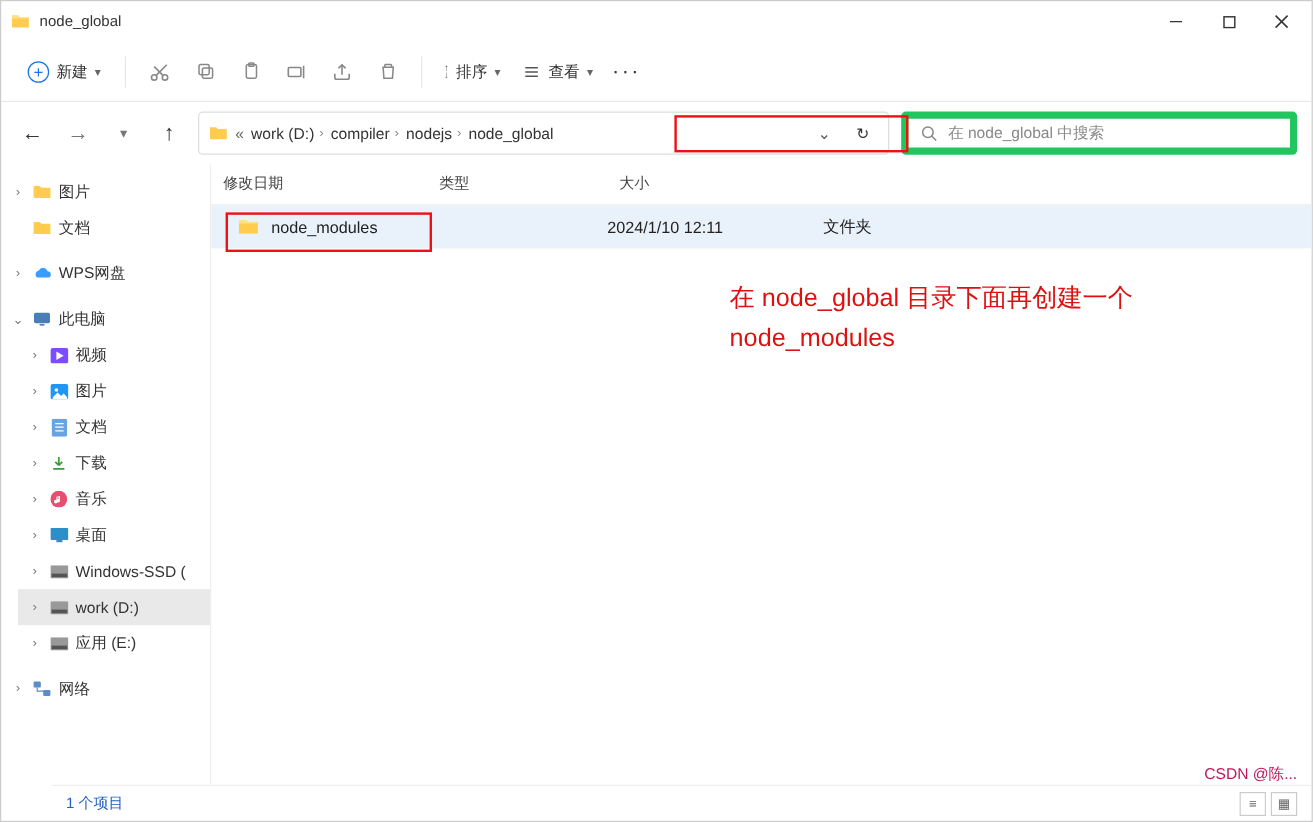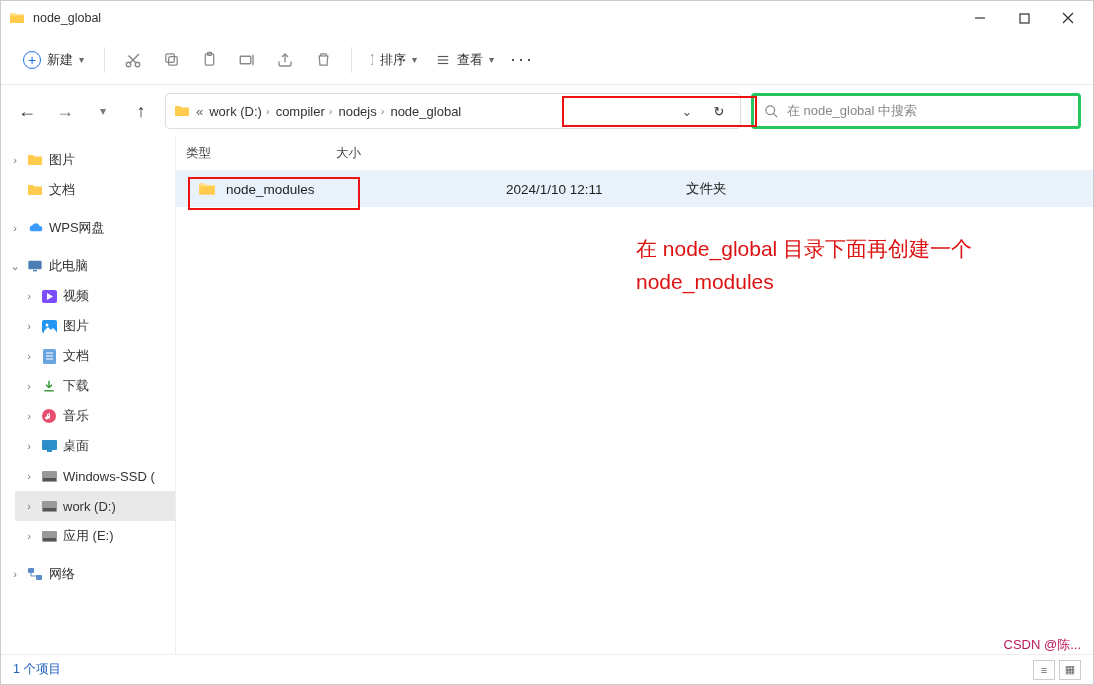--- a/index.html
+++ b/index.html
@@ -21,41 +21,41 @@
   .navrow { height:52px; display:flex; align-items:center; padding:6px 12px; gap:10px; }
   .navarr { width:28px; height:28px; display:flex; align-items:center; justify-content:center; color:#777; font-size:18px; }
   .navarr.on { color:#333; }
   .addrbox { flex:1; height:36px; border:1px solid #ddd; border-radius:4px; display:flex; align-items:center; padding:0 8px; gap:6px; font-size:13px; color:#333; position:relative; }
   .crumb { display:flex; align-items:center; gap:4px; }
   .crumb .chev { color:#888; font-size:11px; }
   .hl-red { position:absolute; border:2.5px solid #e11; pointer-events:none; }
   .addrhl { left:396px; top:2px; width:195px; height:31px; }
   .addr-d { width:26px; text-align:center; color:#555; margin-left:auto; }
   .addr-r { width:26px; text-align:center; color:#333; }
-  .searchbox { width:330px; height:36px; border:3px solid #22c55e; border-radius:4px; display:flex; align-items:center; padding:0 10px; gap:8px; color:#888; font-size:13px; }
+  .searchbox { width:330px; height:36px; border:6px solid #22c55e; border-radius:4px; display:flex; align-items:center; padding:0 10px; gap:8px; color:#888; font-size:13px; }
   .body { flex:1; display:flex; overflow:hidden; }
   .sidebar { width:175px; border-right:1px solid #eee; padding:8px 0; font-size:13px; color:#333; overflow-y:auto; }
   .srow { display:flex; align-items:center; gap:6px; padding:4px 8px; height:30px; }
   .srow.sel { background:#e9e9e9; }
   .exp { width:12px; color:#777; font-size:11px; text-align:center; }
   .sicon { width:16px; height:16px; display:flex; align-items:center; justify-content:center; }
   .sidebar .sub { padding-left:14px; }
   .content { flex:1; position:relative; display:flex; flex-direction:column; }
   .colhdr { height:34px; display:flex; align-items:center; font-size:12.5px; color:#444; border-bottom:1px solid #f0f0f0; }
   .colhdr > div { padding:0 10px; }
   .c-name { width:330px; padding-left:50px !important; display:flex; align-items:center; gap:20px;}
   .c-date { width:180px; }
   .c-type { width:150px; }
   .c-size { width:100px; }
   .sorti { color:#888; font-size:12px; margin-left:auto; margin-right:30px;}
   .row { height:36px; display:flex; align-items:center; font-size:13.5px; color:#222; background:#e9f2fb; }
   .row .c-name { display:flex; align-items:center; gap:10px; padding-left:22px !important; position:relative; }
   .namehl { left:12px; top:-4px; width:172px; height:33px; }
-  .annot { position:absolute; left:460px; top:96px; color:#d11; font-size:21px; line-height:1.55; }
-  .status { height:30px; border-top:1px solid #eee; display:flex; align-items:center; padding:0 12px; font-size:12.5px; color:#2060c0; justify-content:space-between; }
+  .annot { position:absolute; left:432px; top:96px; color:#d11; font-size:21px; line-height:1.55; }
+  .status { height:30px; border-top:1px solid #eee; display:flex; align-items:center; padding:0 12px; font-size:12.5px; color:#2060c0; justify-content:space-between;margin-left:42px; }
   .viewbtns { display:flex; gap:4px; }
   .vb { width:22px; height:20px; border:1px solid #ccc; display:flex; align-items:center; justify-content:center; font-size:11px; color:#666; }
   .watermark { position:absolute; right:12px; bottom:30px; color:#be185d; font-size:13px; }
   svg { display:block; }
 </style>
 </head>
 <body>
 
 <div class="window">
 
@@ -344,20 +344,21 @@
               <rect x="9" y="8" width="6" height="5" rx="1" fill="#5a8dc7"></rect>
               <path d="M4 6v3h8V8" stroke="#5a8dc7" fill="none"></path>
             </svg>
           </span>
           <span>网络</span>
         </div>
     </div>
 
     <div class="content">
       <div class="colhdr">
+        <div class="c-date"><span>修改日期</span></div>
         <div class="c-type"><span>类型</span></div>
         <div class="c-size"><span>大小</span></div>
       </div>
       <div class="row">
         <div class="c-name">
           <span>
               <svg width="18" height="16" viewBox="0 0 16 14">
                 <path fill="#ffcc4d" d="M1 2h5l1.5 1.5H15V12H1z"></path>
                 <path fill="#ffe08a" d="M1 2h5l1.5 1.5H15v1H1z"></path>
               </svg>

